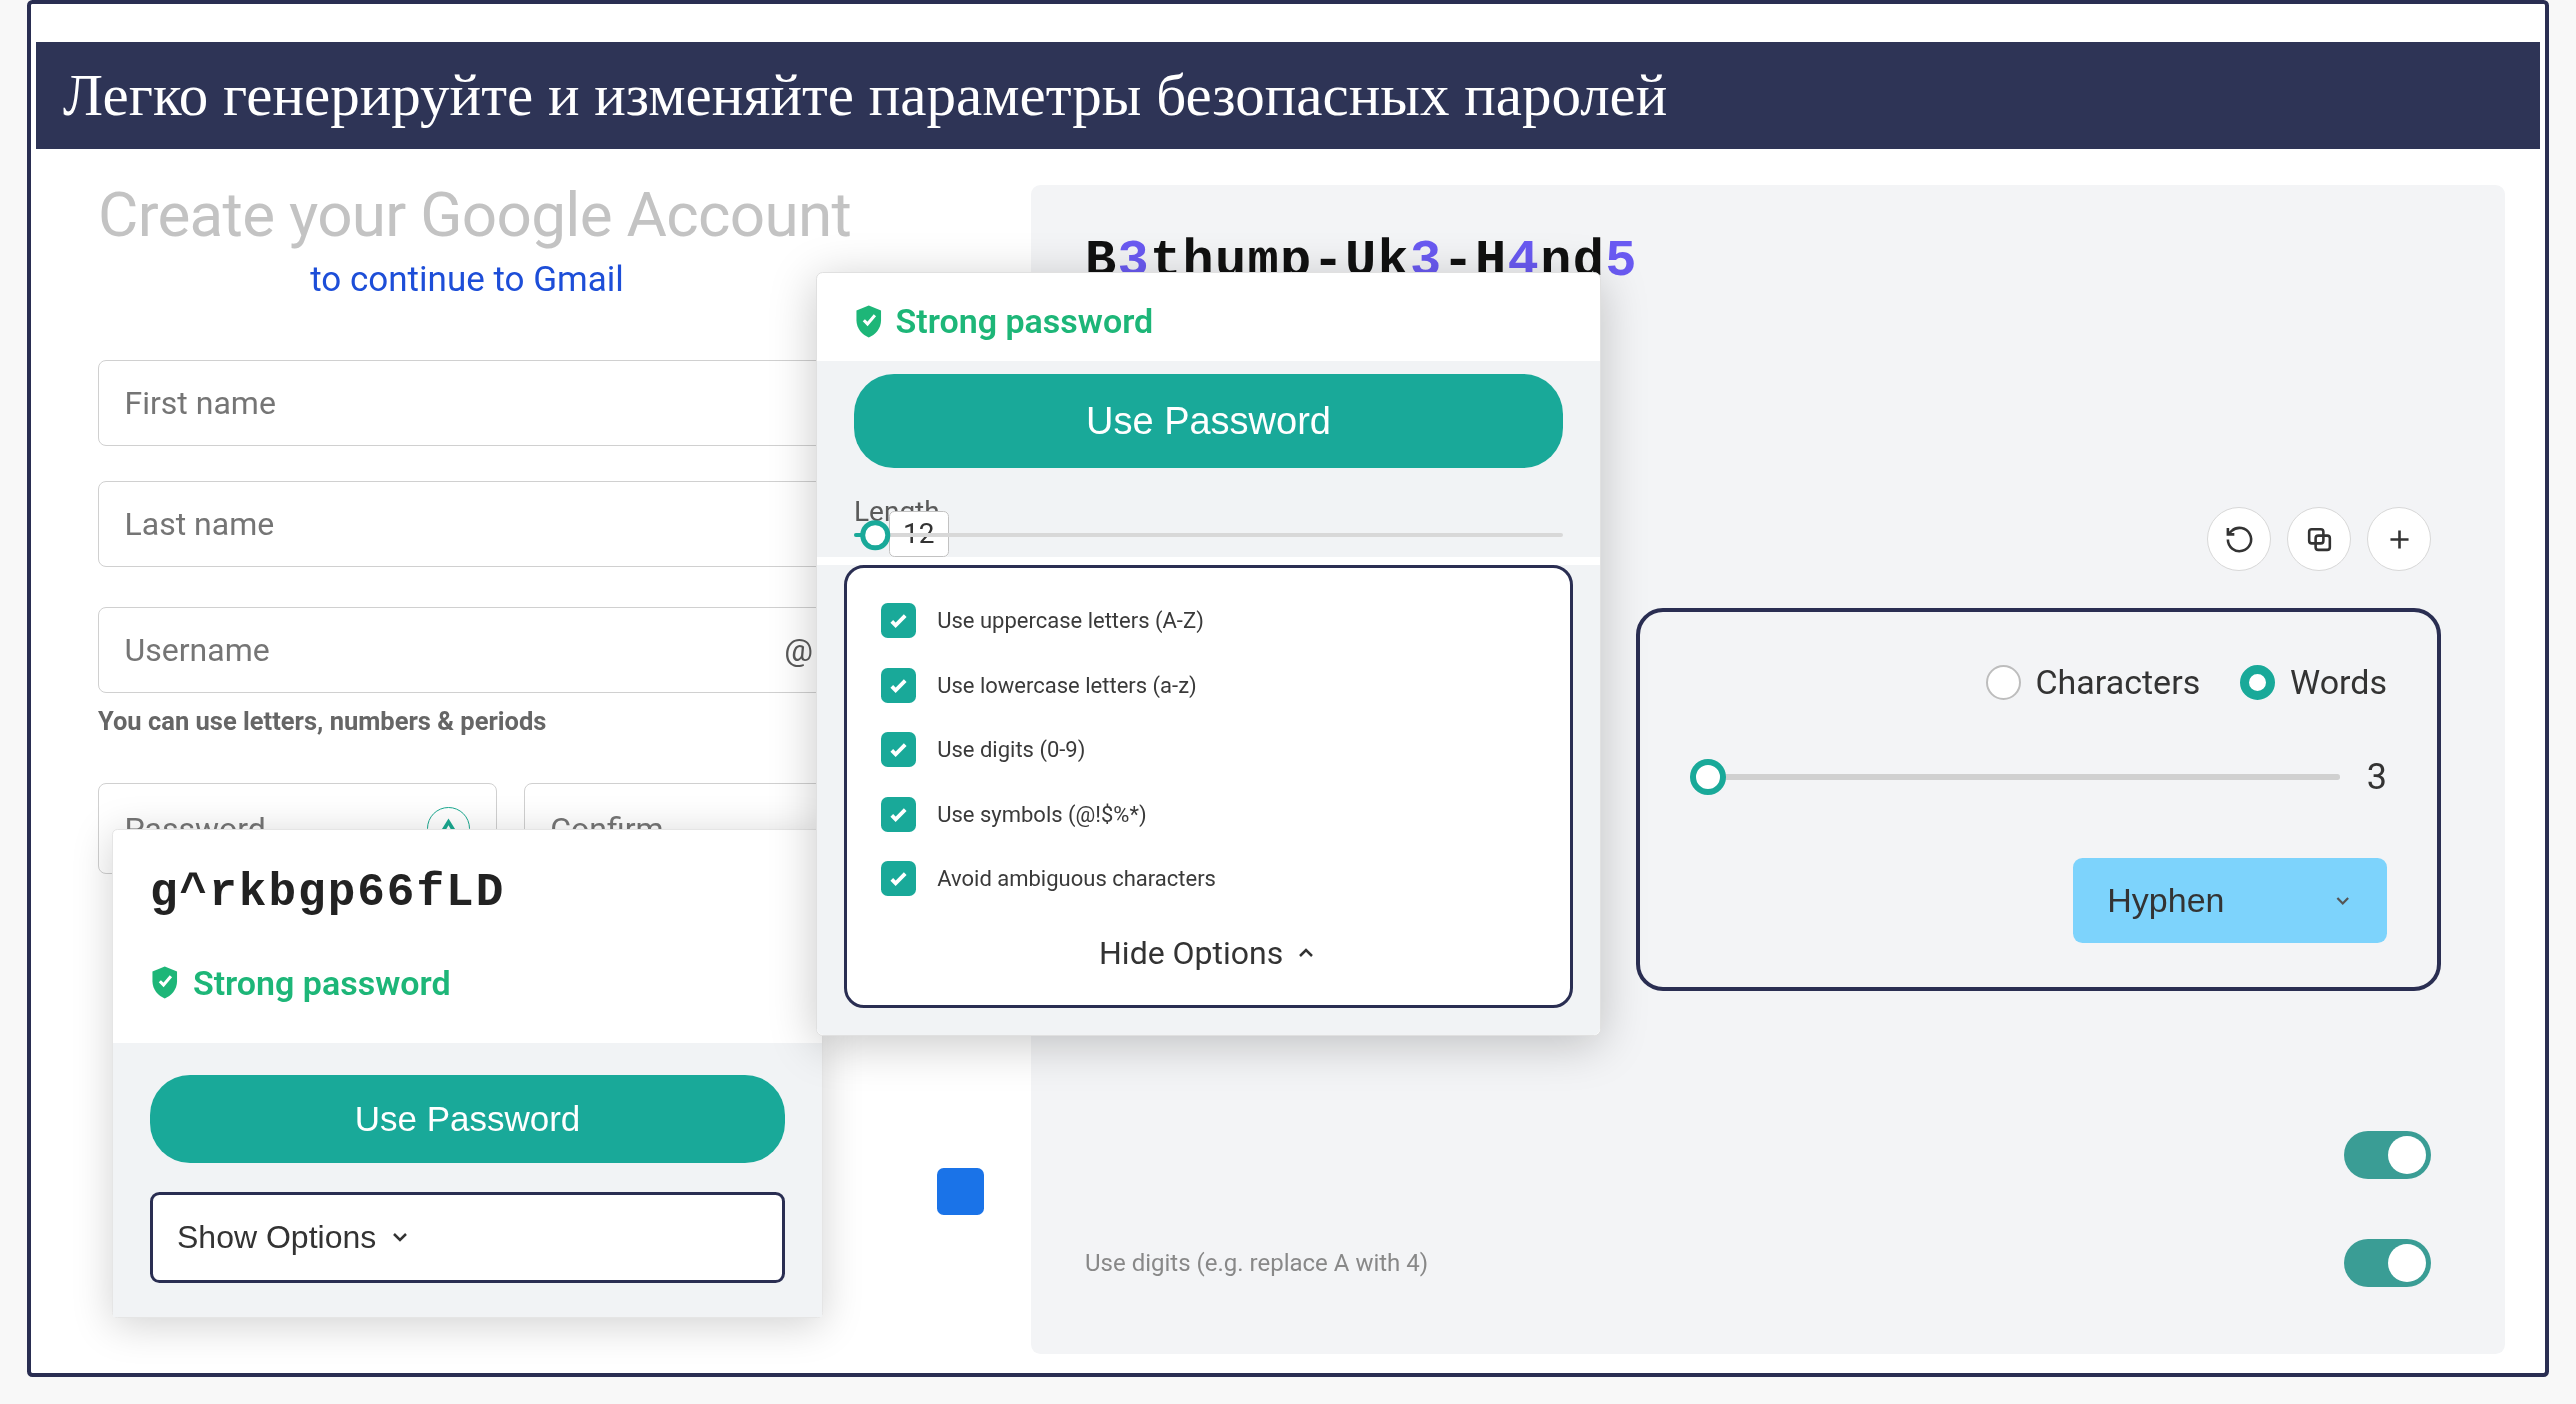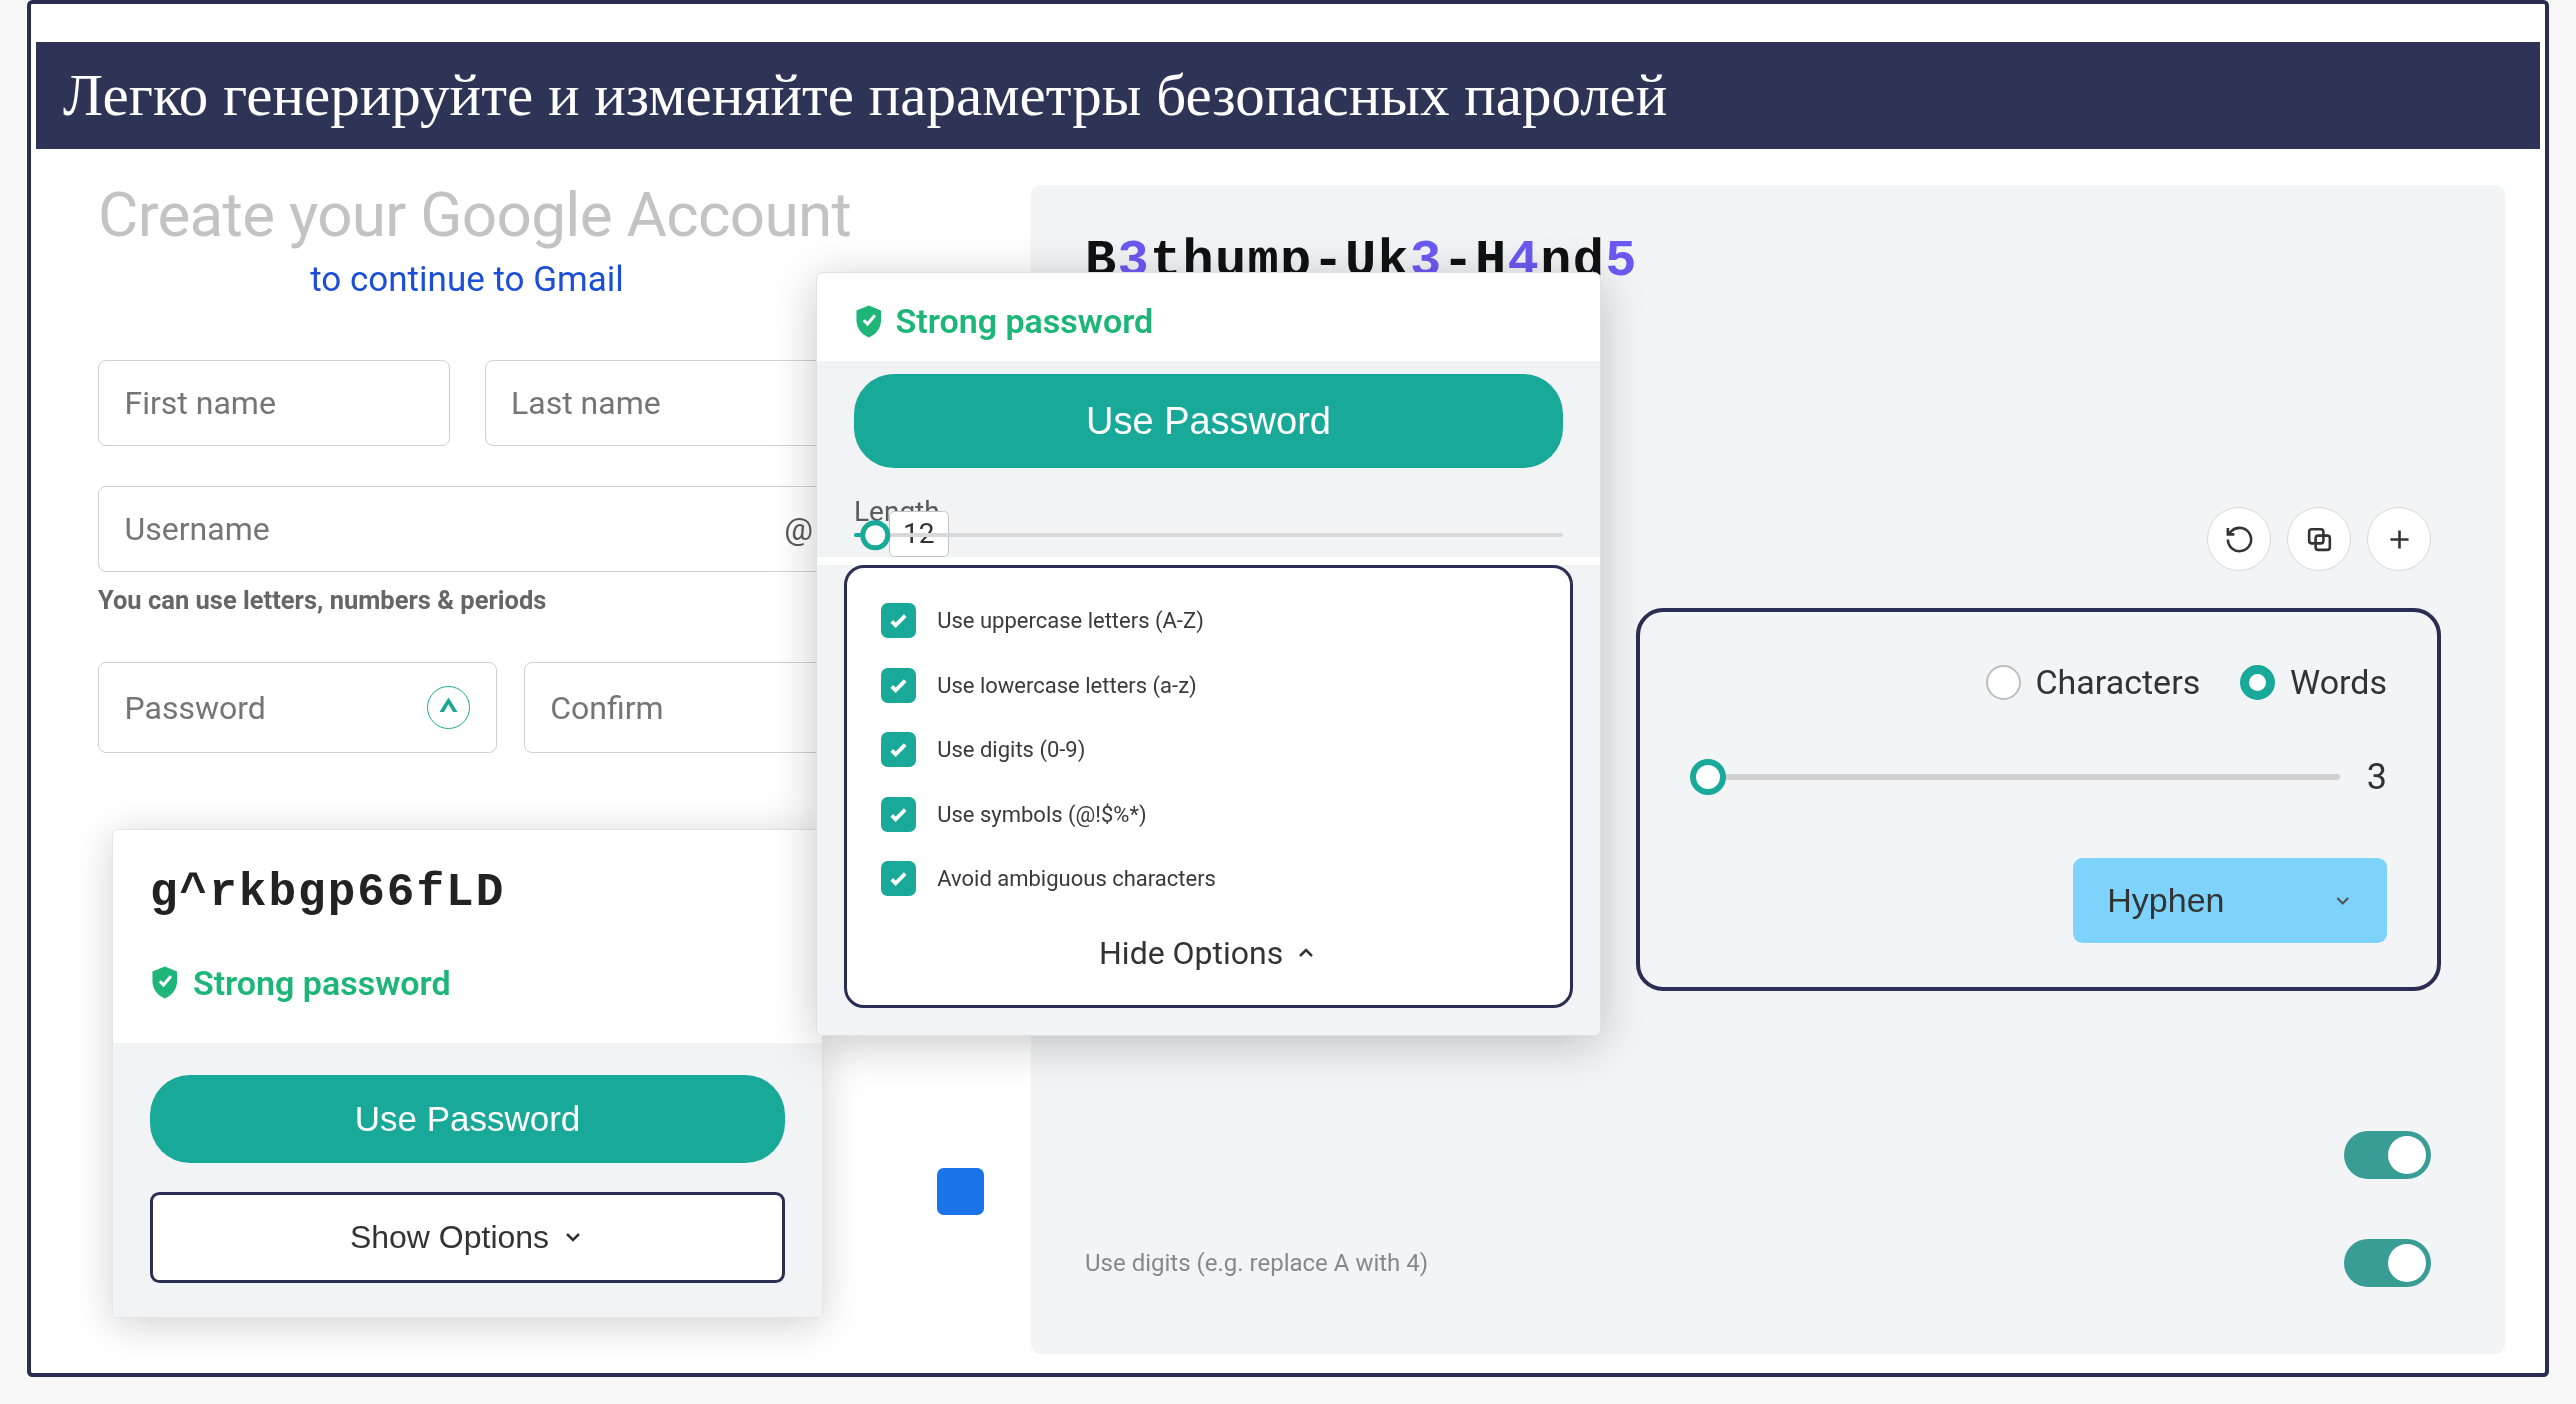--- a/index.html
+++ b/index.html
@@ -51,21 +51,21 @@
       letter-spacing: -0.7px;
       margin-bottom: 8px;
       white-space: nowrap;
     }
     .google-sub {
       font-size: 35px;
       color: #1d4ed8;
       margin-bottom: 60px;
       text-align: center;
     }
-    .name-row { display: flex; gap: 35px; margin-bottom: 40px; }
+    .name-row { display: flex; gap: 35px; margin-bottom: 40px; flex-direction: column; }
     .ginput {
       flex: 1;
       border: 1.3px solid #d0d0d0;
       border-radius: 8px;
       padding: 23px 25.5px;
       font-size: 32px;
       color: #757575;
       background: #fff;
     }
     .username-row {
@@ -166,21 +166,20 @@
     .show-opts-btn {
       width: 100%;
       background: #fff;
       border: 3.4px solid #2a2e52;
       border-radius: 9.4px;
       padding: 24px;
       font-size: 32px;
       color: #333;
       display: flex;
       align-items: center;
-      justify-content: center;
       gap: 12px;
       cursor: pointer;
     }
 
     
     .center-popup {
       position: absolute;
       top: 268px;
       left: 785px;
       width: 785px;

